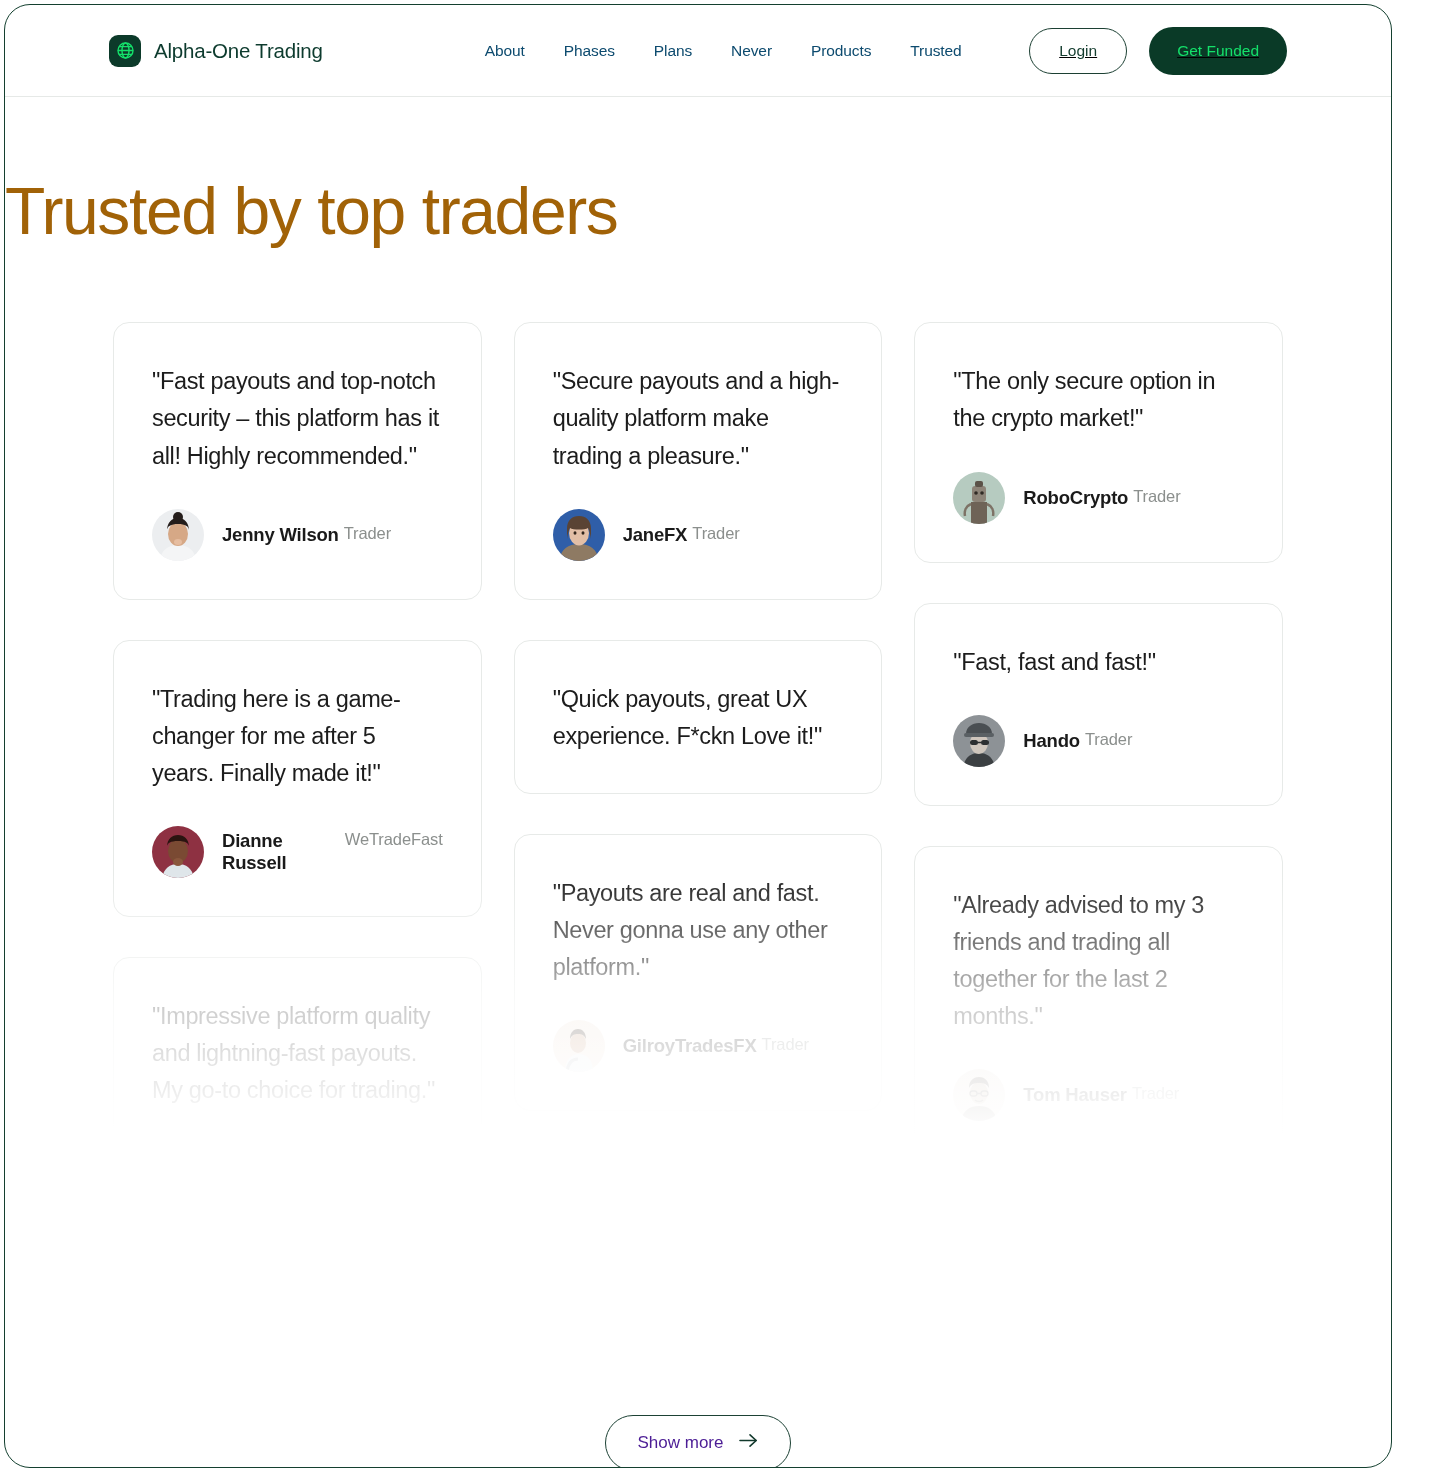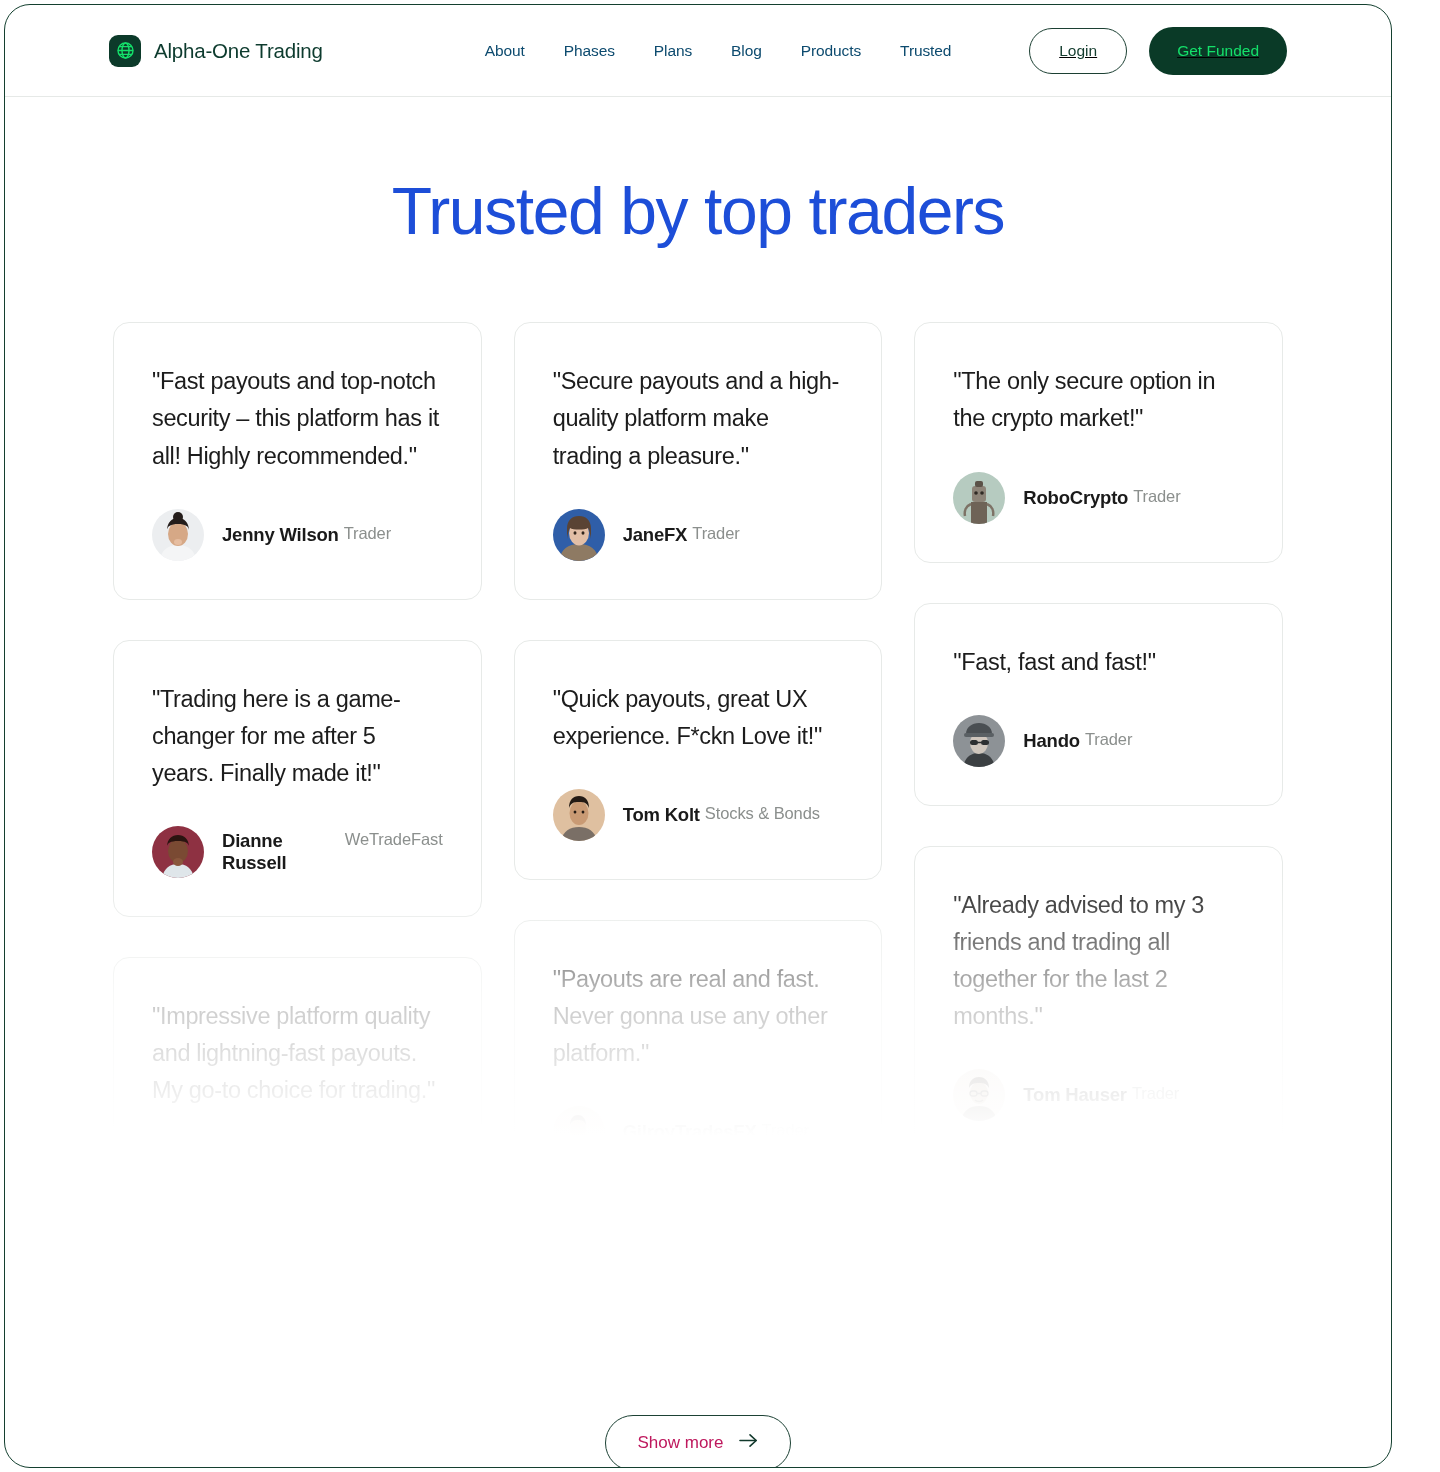--- a/index.html
+++ b/index.html
@@ -103,24 +103,24 @@
     white-space: nowrap;
   }
 
   
   .main {
     position: relative;
     padding-top: 80px;
   }
 
   .page-title {
-    text-align: center;
+    text-align: left;
     font-size: 66px;
     font-weight: 400;
-    color: #1d4ed8;
+    color: #a16207;
     letter-spacing: -1.4px;
     line-height: 1.05;
   }
 
   .grid-wrap {
     position: relative;
     margin-top: 76px;
     padding: 0 108px;
     height: 850px;
     overflow: hidden;
@@ -189,21 +189,21 @@
     top: 1318px;
     display: flex;
     justify-content: center;
   }
   .btn-showmore {
     height: 56px;
     padding: 0 32px;
     border-radius: 999px;
     border: 1px solid #1d4235;
     background: #ffffff;
-    color: #be185d;
+    color: #4c1d95;
     font-size: 17px;
     font-family: inherit;
     cursor: pointer;
     display: flex;
     align-items: center;
     gap: 16px;
   }
   .arrow-icon { display: block; }
 </style>
 </head>
@@ -223,21 +223,21 @@
           <line x1="4.7" y1="16.4" x2="19.3" y2="16.4"></line>
         </svg>
       </span>
       <span class="brand-name">Alpha-One Trading</span>
     </a>
 
     <nav class="nav">
       <a class="nav-link" href="#">About</a>
       <a class="nav-link" href="#">Phases</a>
       <a class="nav-link" href="#">Plans</a>
-      <a class="nav-link" href="#">Blog</a>
+      <a class="nav-link" href="#">Never</a>
       <a class="nav-link" href="#">Products</a>
       <a class="nav-link" href="#">Trusted</a>
     </nav>
 
     <div class="header-actions">
       <button class="btn-login">Login</button>
       <button class="btn-funded">Get Funded</button>
     </div>
 
   </header>
@@ -320,36 +320,20 @@
               </span>
               <span class="person-text">
                 <span class="person-name">JaneFX</span>
                 <span class="person-role">Trader</span>
               </span>
             </div>
           </article>
 
           <article class="card">
             <p class="card-quote">"Quick payouts, great UX experience. F*ckn Love it!"</p>
-            <div class="card-person">
-              <span class="avatar">
-                <svg viewBox="0 0 52 52">
-                  <rect width="52" height="52" fill="#dfc0a0"></rect>
-                  <path d="M8 52c2-10 9-14 18-14s16 4 18 14z" fill="#7a6f66"></path>
-                  <ellipse cx="26" cy="24" rx="9.5" ry="12" fill="#c99a74"></ellipse>
-                  <path d="M16 19c0-8 4-12 10-12s10 4 10 12c-2-5-4-6-10-6s-8 1-10 6z" fill="#241a14"></path>
-                  <ellipse cx="22" cy="23" rx="1.4" ry="1.6" fill="#241a14"></ellipse>
-                  <ellipse cx="30" cy="23" rx="1.4" ry="1.6" fill="#241a14"></ellipse>
-                </svg>
-              </span>
-              <span class="person-text">
-                <span class="person-name">Tom Kolt</span>
-                <span class="person-role">Stocks &amp; Bonds</span>
-              </span>
-            </div>
           </article>
 
           <article class="card">
             <p class="card-quote">"Payouts are real and fast. Never gonna use any other platform."</p>
             <div class="card-person">
               <span class="avatar">
                 <svg viewBox="0 0 52 52">
                   <rect width="52" height="52" fill="#f0e3d8"></rect>
                   <path d="M12 52c0-12 6-18 14-18s14 6 14 18z" fill="#e9eef2"></path>
                   <ellipse cx="25" cy="23" rx="8" ry="10" fill="#caa183"></ellipse>

